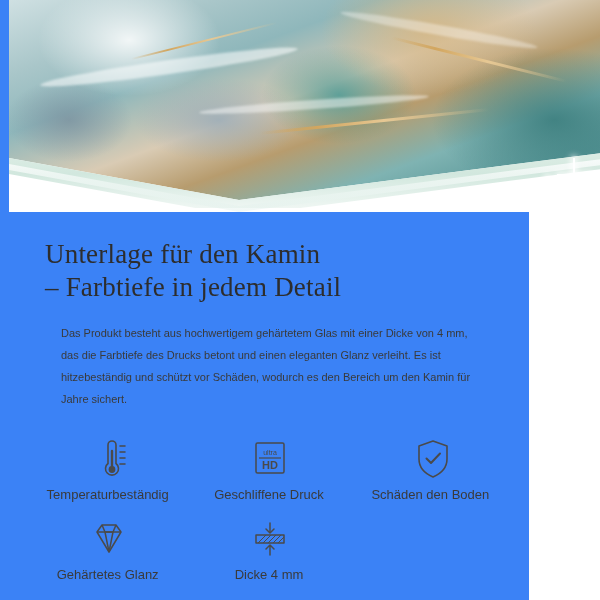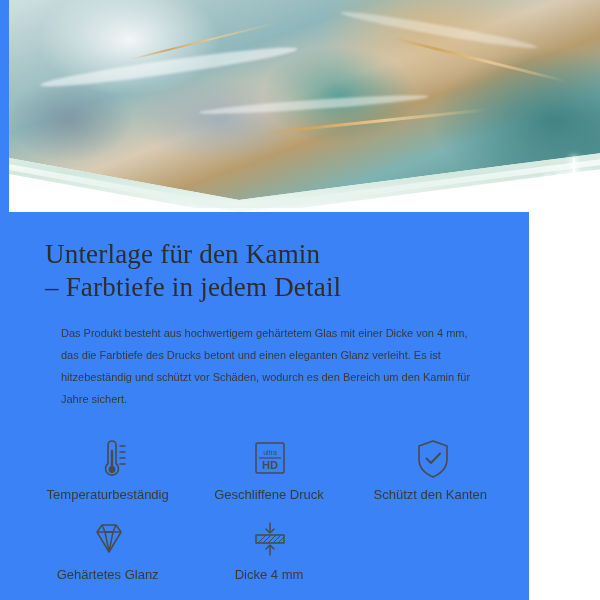--- a/index.html
+++ b/index.html
@@ -213,21 +213,21 @@
       <div class="feature-label">Geschliffene Druck</div>
     </div>
 
     <div class="feature">
       <div class="feature-icon">
         <svg width="40" height="44" viewBox="0 0 40 44">
           <path d="M20 4 L34 9 V22 C34 31 27 37 20 40 C13 37 6 31 6 22 V9 Z" fill="none" stroke="#4a4a4a" stroke-width="1.6" stroke-linejoin="round"></path>
           <path d="M13.5 21.5 L18 26 L27 16.5" fill="none" stroke="#4a4a4a" stroke-width="2" stroke-linecap="round" stroke-linejoin="round"></path>
         </svg>
       </div>
-      <div class="feature-label">Schützt den Kanten</div>
+      <div class="feature-label">Schäden den Boden</div>
     </div>
 
     <div class="feature">
       <div class="feature-icon">
         <svg width="44" height="40" viewBox="0 0 44 40">
           <g fill="none" stroke="#4a4a4a" stroke-width="1.5" stroke-linejoin="round">
             <path d="M10 13 L15 6 H29 L34 13 L22 33 Z"></path>
             <path d="M10 13 H34"></path>
             <path d="M15 6 L18 13 L22 33"></path>
             <path d="M29 6 L26 13 L22 33"></path>

